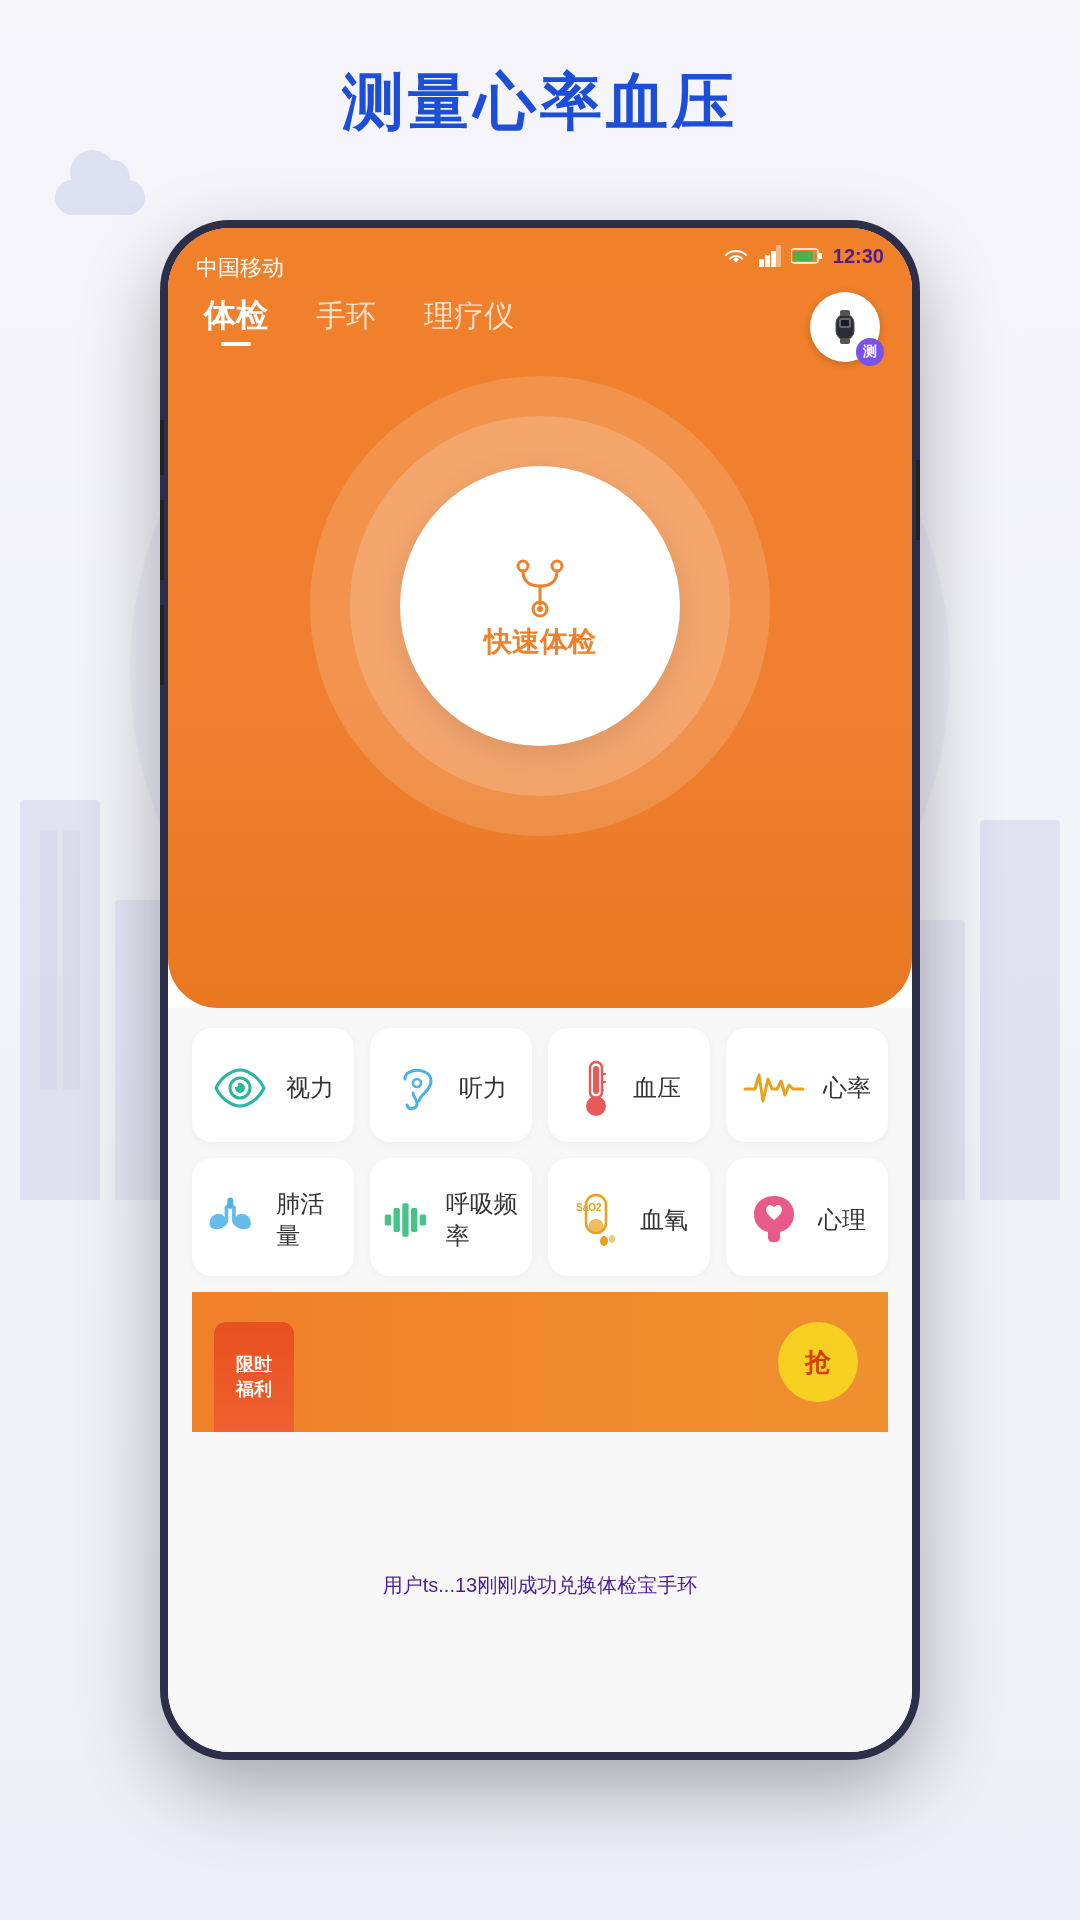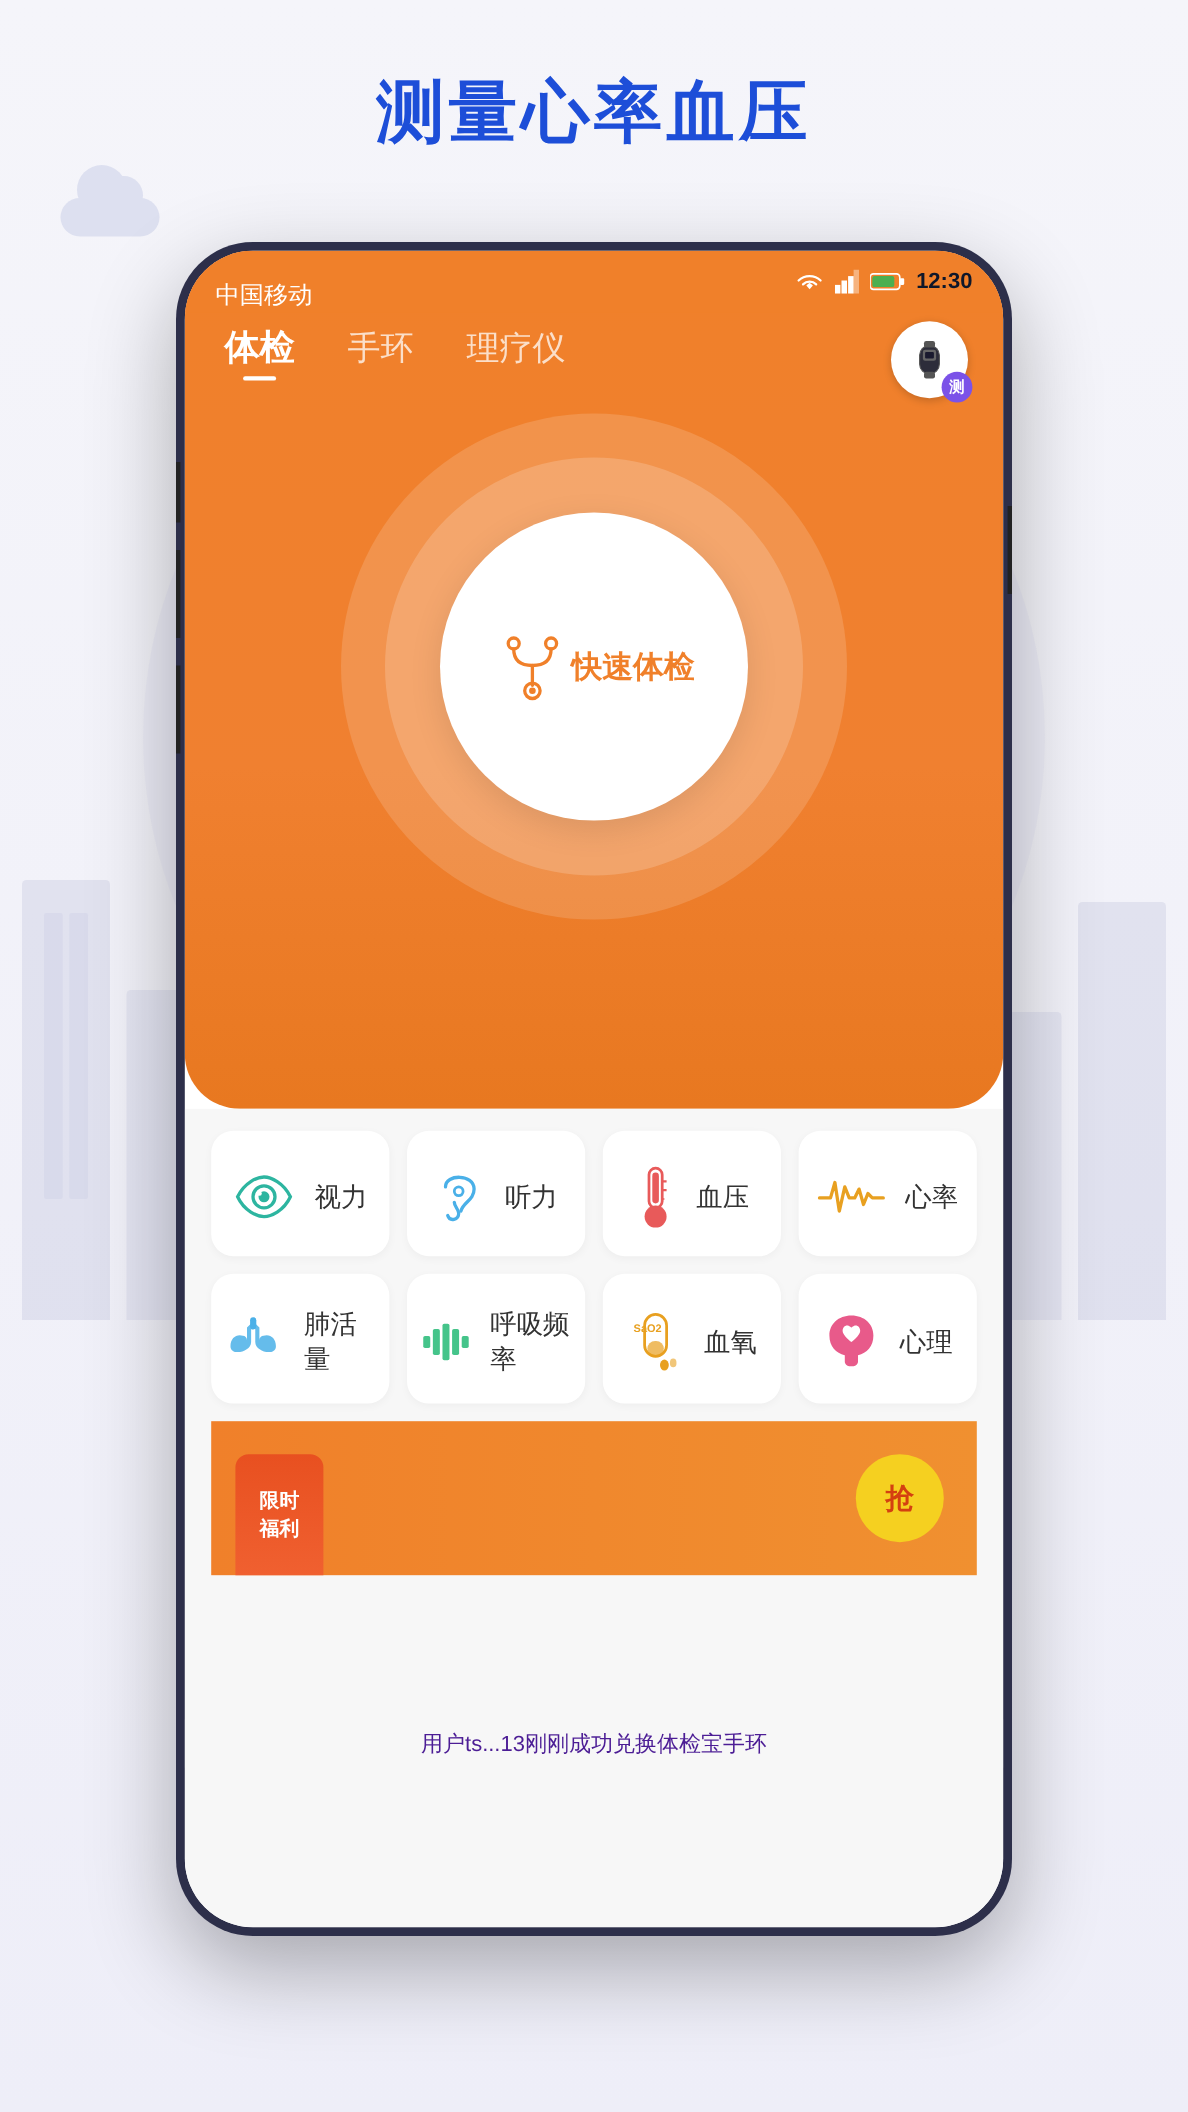--- a/index.html
+++ b/index.html
@@ -124,21 +124,21 @@
       color: #fff;
       font-weight: 500;
       margin-top: 24px;
     }
     .status-icons {
       display: flex;
       align-items: center;
       gap: 10px;
     }
     .status-icons span {
-      color: #0f172a;
+      color: #4c1d95;
       font-size: 20px;
     }
     .status-time {
       font-size: 24px;
       color: #fff;
       font-weight: 600;
     }
 
     
     .header-area {
@@ -242,21 +242,21 @@
       display: flex;
       align-items: center;
       justify-content: center;
     }
     .center-circle-inner {
       width: 280px;
       height: 280px;
       border-radius: 50%;
       background: #fff;
       display: flex;
-      flex-direction: row;
+      flex-direction: column;
       align-items: center;
       justify-content: center;
       gap: 1px;
       box-shadow: 0 8px 30px rgba(0,0,0,0.1);
       font-family: Liberation Mono, monospace;
     }
     .center-btn-label {
       font-size: 28px;
       color: #f0802a;
       font-weight: 600;
@@ -617,21 +617,21 @@
           <span class="grid-label">心理</span>
         </div>
       </div>
 
       <div class="notification-bar">
         <span class="notification-text">用户ts...13刚刚成功兑换体检宝手环</span>
       </div>
 
       <div class="bottom-banner" style="position:relative;bottom:auto;left:auto;right:auto;width:100%;height:140px;background:linear-gradient(90deg,#f0802a,#f09030);display:flex;align-items:center;justify-content:center;border-radius:0;margin-top:8px;">
         <div class="limited-badge">
-          <span style="display:block;">限时</span>
+          <span style="display:block;text-decoration:underline;">限时</span>
           <span style="display:block;">福利</span>
         </div>
         <div class="grab-btn">抢</div>
       </div>
 
     </div>
 
   </div>
 </div>
 

